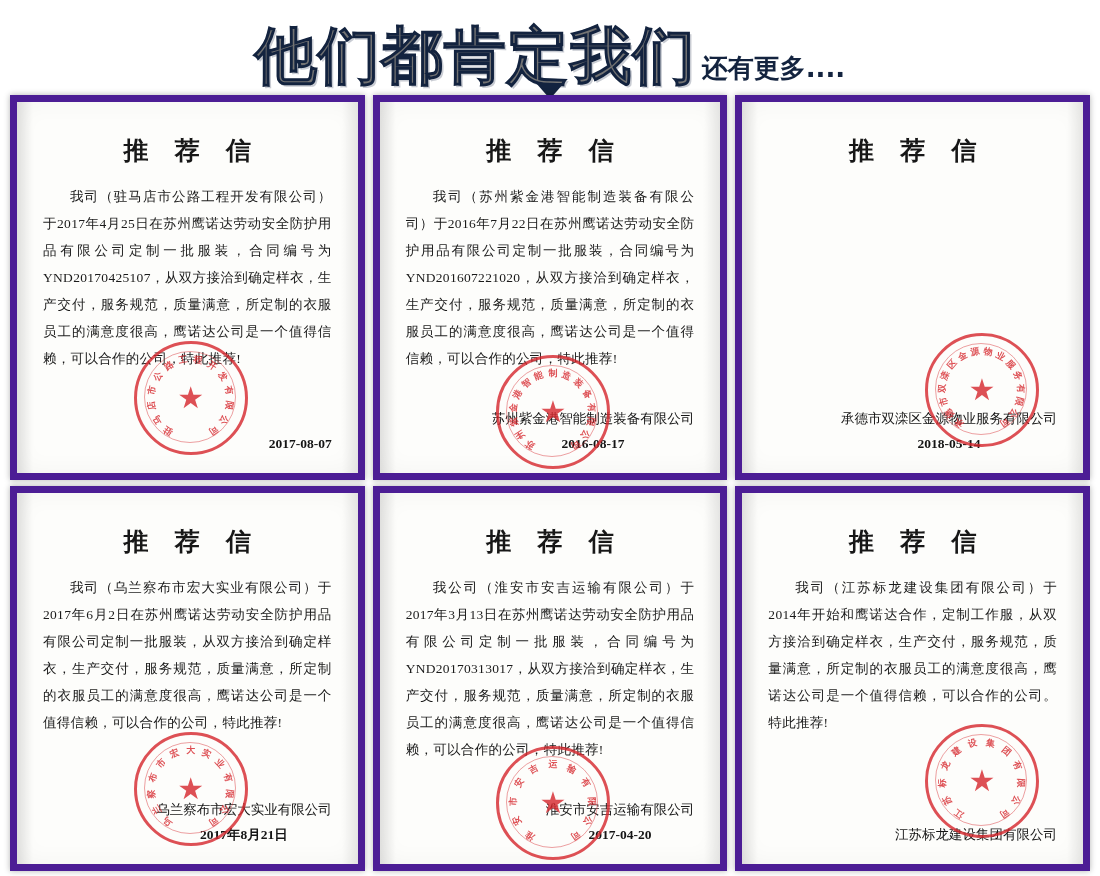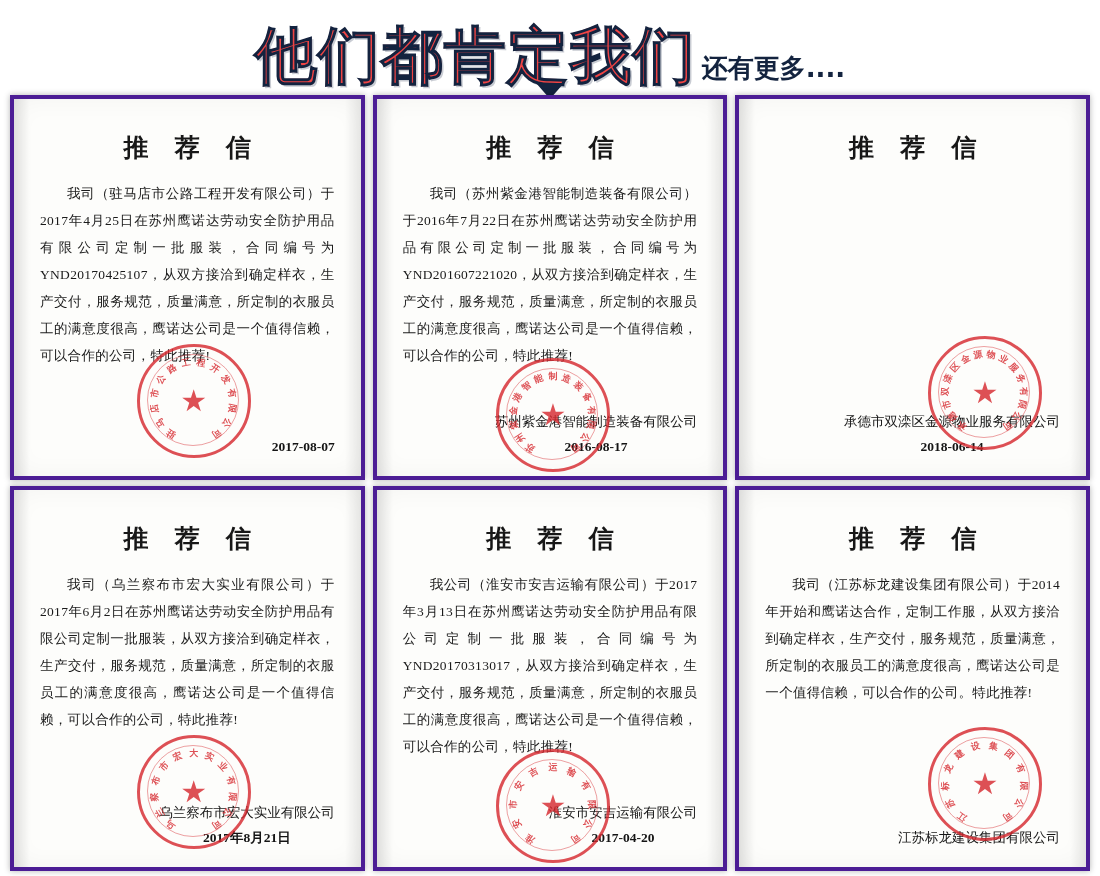--- a/index.html
+++ b/index.html
@@ -28,21 +28,21 @@
     height: 100%;
     padding-bottom: 8px;
     box-sizing: border-box;
   }
   .headline {
     font-family: "DejaVu Sans", sans-serif;
     font-weight: bold;
     font-size: 62px;
     line-height: 62px;
     letter-spacing: 1px;
-    color: #ef4444;
+    color: #737373;
     -webkit-text-stroke: 1px #13233f;
     text-shadow: 2px 2px 0 #c9ccd3;
     white-space: nowrap;
   }
   .headline-sub {
     font-family: "DejaVu Sans", sans-serif;
     font-weight: bold;
     font-size: 26px;
     line-height: 26px;
     color: #13233f;
@@ -68,21 +68,21 @@
     grid-template-columns: repeat(3, 1fr);
     grid-template-rows: 385px 385px;
     gap: 6px 8px;
     padding: 0 10px 0 10px;
     box-sizing: border-box;
   }
 
   .letter {
     position: relative;
     background: #fdfdfb;
-    border: 4px solid #4c1d95;
+    border: 7px solid #4c1d95;
     box-shadow: 0 0 6px rgba(0,0,0,0.30), inset 0 0 26px rgba(0,0,0,0.045);
     padding: 24px 26px 10px 26px;
     box-sizing: border-box;
     overflow: hidden;
   }
   .letter::before {
     
     content: "";
     position: absolute;
     top: 0; left: 0; bottom: 0;
@@ -275,21 +275,21 @@
           <span style="transform: translate(36.1px, -14.8px) rotate(67.7deg);">务</span>
           <span style="transform: translate(38.9px, -2px) rotate(87deg);">有</span>
           <span style="transform: translate(37.4px, 11px) rotate(106.3deg);">限</span>
           <span style="transform: translate(31.7px, 22.7px) rotate(125.7deg);">公</span>
           <span style="transform: translate(22.4px, 31.9px) rotate(145deg);">司</span>
         </div>
       <div class="seal-star">★</div>
     </div>
     <div class="sign-block">
       <div class="sign-company">承德市双滦区金源物业服务有限公司</div>
-      <div class="sign-date">2018-06-14</div>
+      <div class="sign-date">2018-05-14</div>
     </div>
   </div>
 
   <div class="letter">
     <div class="letter-title">推 荐 信</div>
     <div class="letter-body">我司（乌兰察布市宏大实业有限公司）于2017年6月2日在苏州鹰诺达劳动安全防护用品有限公司定制一批服装，从双方接洽到确定样衣，生产交付，服务规范，质量满意，所定制的衣服员工的满意度很高，鹰诺达公司是一个值得信赖，可以合作的公司，特此推荐!</div>
     <div class="seal seal-a">
       <div class="seal-inner-ring"></div>
       <div class="seal-text">
           <span style="transform: translate(-22.4px, 31.9px) rotate(-145deg);">乌</span>

